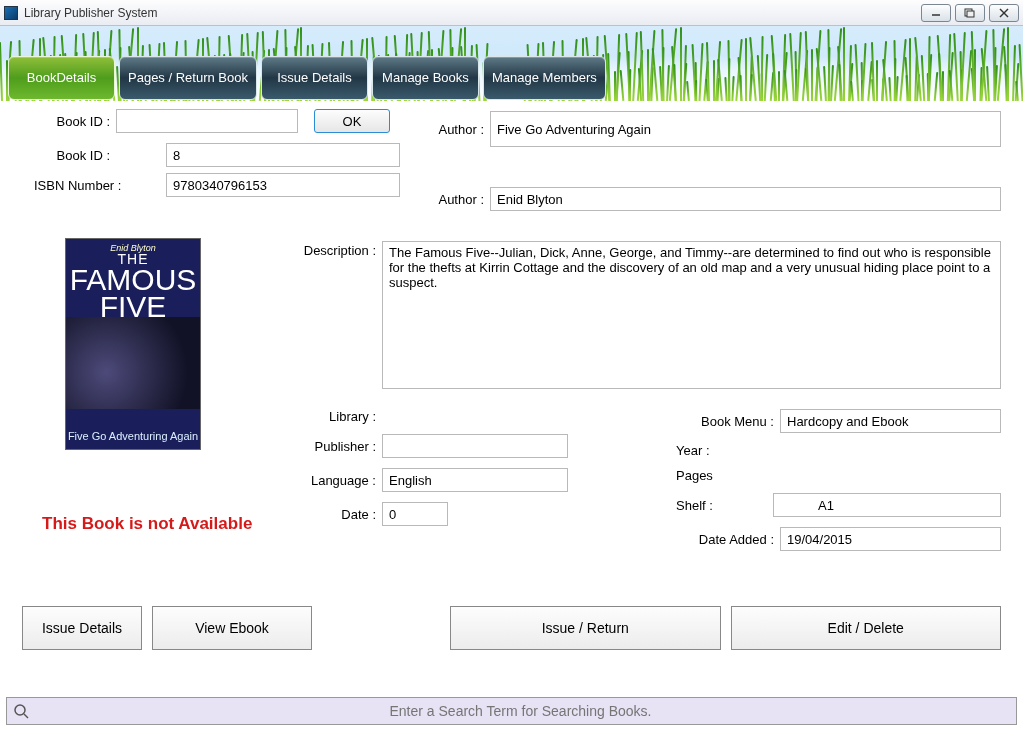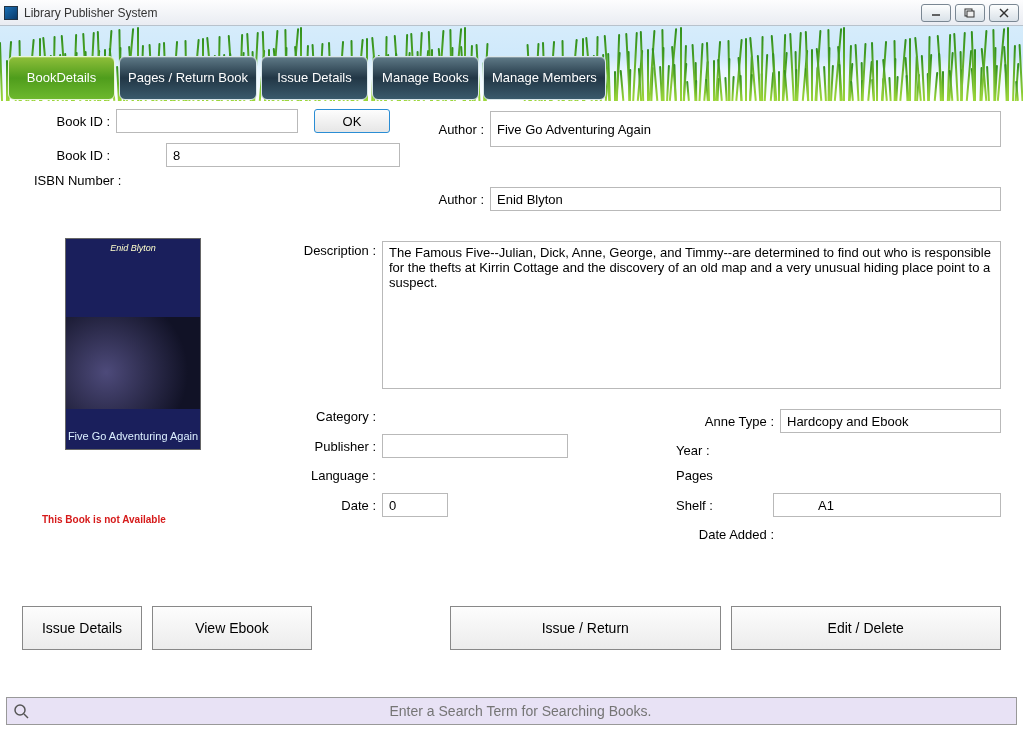--- a/index.html
+++ b/index.html
@@ -85,21 +85,21 @@
   }
   .cover .cov-top{position:absolute;top:4px;left:0;right:0;text-align:center;font-size:9px;font-style:italic;color:#ffc;}
   .cover .cov-title{position:absolute;top:14px;left:0;right:0;text-align:center;font-family:Impact,Arial Black,sans-serif;line-height:.9;}
   .cover .cov-title .t1{font-size:14px;letter-spacing:1px;}
   .cover .cov-title .t2{font-size:30px;}
   .cover .cov-title .t3{font-size:30px;}
   .cover .cov-img{position:absolute;top:78px;left:0;right:0;bottom:40px;background:radial-gradient(circle at 30% 60%, #4d4a7a 0%, #111226 75%);}
   .cover .cov-sub{position:absolute;bottom:6px;left:0;right:0;text-align:center;font-size:11px;color:#dcefff;line-height:1.15;}
   .avail-msg {
     position:absolute; left:42px; top:413px; color:#d61a1a;
-    font-weight:bold; font-size:10px;
+    font-weight:bold; font-size:17px;
   }
   .big-btn {
     height:44px; background:linear-gradient(#fdfdfd,#ececec);
     border:1px solid #888; font:inherit; font-size:14px;
   }
   .button-row {
     position:absolute; left:22px; right:22px; top:505px;
     display:flex; gap:10px;
   }
   .searchbar {
@@ -502,20 +502,21 @@
       <button class="ok-btn"><span>OK</span></button>
     </div>
     <div class="row" style="margin-top:10px;">
       <div class="lbl" style="width:104px;">Book ID :</div>
       <div style="width:50px;"></div>
       <input type="text" style="width: 234px;" value="8">
     </div>
     <div class="row">
       <div class="lbl" style="width:130px;text-align:left;padding-left:22px;">ISBN Number :</div>
       <div style="width:24px;"></div>
+      <input type="text" style="width: 234px;" value="9780340796153">
     </div>
   </div>
 
   <div style="position:absolute;left:420px;top:10px;right:22px;">
     <div class="row">
       <div class="lbl" style="width:70px;">Author :</div>
       <input type="text" style="flex: 1 1 auto; height: 36px;" value="Five Go Adventuring Again">
     </div>
     <div class="row" style="margin-top:40px;">
       <div class="lbl" style="width:70px;">Author :</div>
@@ -525,57 +526,64 @@
 
   <div style="position:absolute;left:262px;top:140px;right:22px;">
     <div class="row" style="align-items:flex-start;">
       <div class="lbl" style="width:120px;padding-top:2px;">Description :</div>
       <textarea style="flex: 1 1 auto; height: 148px;">The Famous Five--Julian, Dick, Anne, George, and Timmy--are determined to find out who is responsible for the thefts at Kirrin Cottage and the discovery of an old map and a very unusual hiding place point to a suspect.</textarea>
     </div>
   </div>
 
   <div style="position:absolute;left:262px;top:308px;width:370px;">
     <div class="row">
-        <div class="lbl" style="width:120px;">Category :</div>
+        <div class="lbl" style="width:120px;">Library :</div>
       </div>
     <div class="row" style="margin-top:10px;">
         <div class="lbl" style="width:120px;">Publisher :</div>
         <input type="text" style="width: 186px;" value="">
       </div>
     <div class="row" style="margin-top:10px;">
         <div class="lbl" style="width:120px;">Language :</div>
+        <input type="text" style="width: 186px;" value="English">
       </div>
     <div class="row" style="margin-top:10px;">
         <div class="lbl" style="width:120px;">Date :</div>
         <input type="text" style="width: 66px;" value="0">
       </div>
   </div>
 
   <div style="position:absolute;left:650px;top:308px;right:22px;">
     <div class="row">
-        <div class="lbl" style="width:130px;">Anne Type :</div>
+        <div class="lbl" style="width:130px;">Book Menu :</div>
         <input type="text" style="flex: 1 1 auto;" value="Hardcopy and Ebook">
       </div>
     <div class="row" style="margin-top:10px;">
         <div class="lbl" style="width:130px;text-align:left;padding-left:26px;">Year :</div>
       </div>
     <div class="row" style="margin-top:10px;">
         <div class="lbl" style="width:130px;text-align:left;padding-left:26px;">Pages</div>
       </div>
     <div class="row" style="margin-top:10px;">
         <div class="lbl" style="width:130px;text-align:left;padding-left:26px;">Shelf :</div>
         <input type="text" style="flex: 1 1 auto; padding-left: 44px;" value="A1">
       </div>
     <div class="row" style="margin-top:10px;">
         <div class="lbl" style="width:130px;">Date Added :</div>
+        <input type="text" style="flex: 1 1 auto;" value="19/04/2015">
       </div>
   </div>
 
   <div class="cover">
     <div class="cov-top">Enid Blyton</div>
+    <div class="cov-title">
+      <div class="t1">THE</div>
+      <div class="t2">FAMOUS</div>
+      <div class="t3">FIVE</div>
+    </div>
     <div class="cov-img"></div>
     <div class="cov-sub">Five Go Adventuring Again</div>
   </div>
 
   <div class="avail-msg">This Book is not Available</div>
 
   <div class="button-row">
     <button class="big-btn" style="width:120px;"><span>Issue Details</span></button>
     <button class="big-btn" style="width:160px;"><span>View Ebook</span></button>
     <div style="flex:0 0 118px;"></div>

